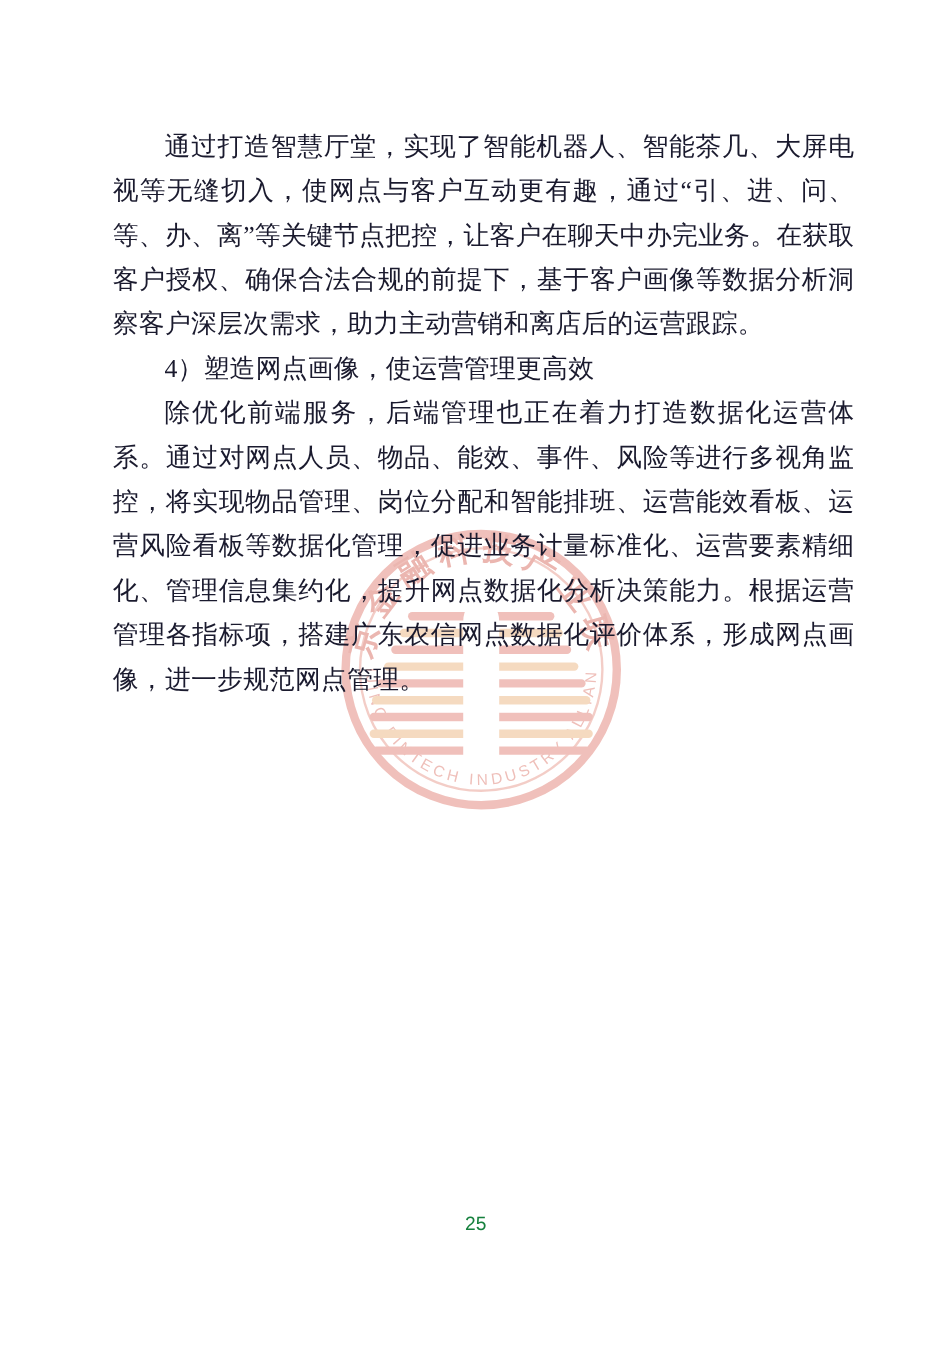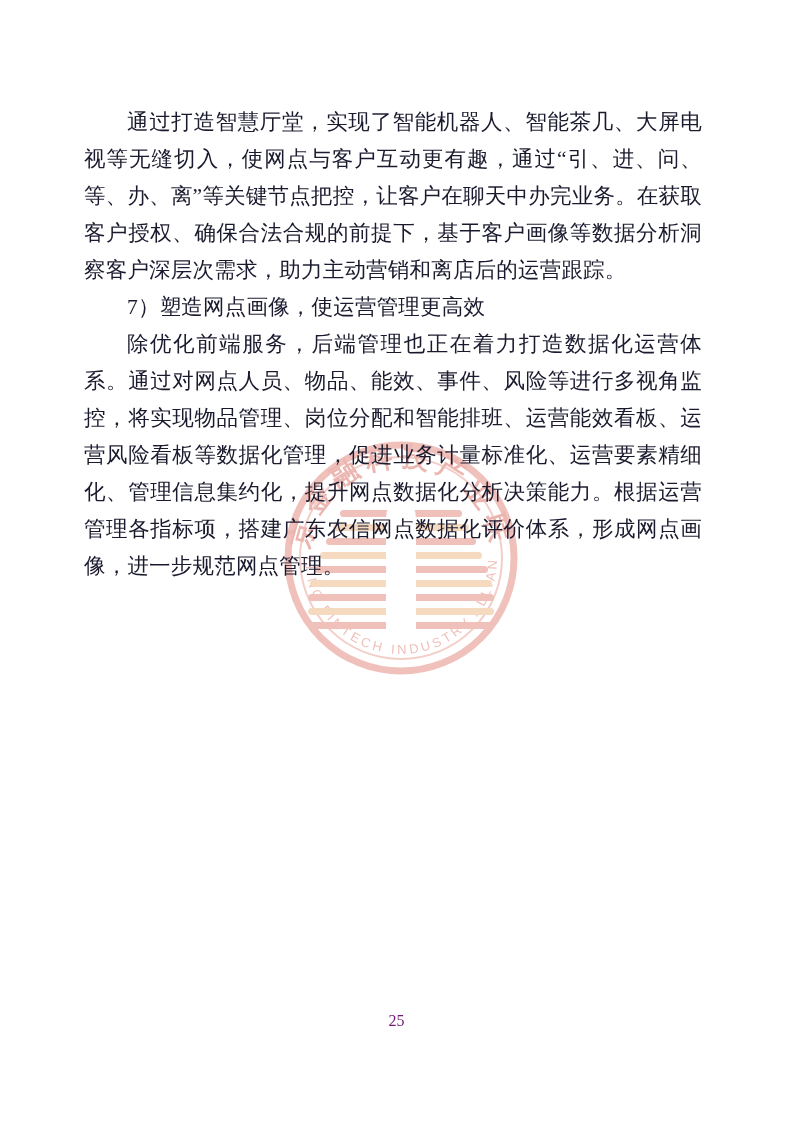--- a/index.html
+++ b/index.html
@@ -21,21 +21,21 @@
   .page {
     position: absolute;
     left: 0; top: 0;
     width: 793px;
     height: 1122px;
     background: #ffffff;
   }
 
   .content {
     position: absolute;
-    left: 84px;
+    left: 94px;
     top: 104px;
     width: 618px;
     font-family: Liberation Serif, serif;
   }
 
   
   .para {
     margin: 0;
     font-size: 21.5px;
     line-height: 37px;
@@ -53,22 +53,22 @@
   }
 
   
   .page-number {
     position: absolute;
     left: 0;
     top: 1012px;
     width: 793px;
     text-align: center;
     font-size: 16px;
-    font-family: Liberation Serif, serif;
-    color: #701a75;
+    font-family: Liberation Sans, sans-serif;
+    color: #15803d;
     z-index: 3;
   }
 
   
   .seal {
     position: absolute;
     left: 278px;
     top: 418px;
     width: 246px;
     height: 272px;
@@ -113,21 +113,21 @@
         <rect x="32" y="204" width="182" height="7" rx="3.5" fill="#e79b92"></rect>
 
         <path d="M 108 100 q 0 -16 15 -16 q 15 0 15 16 L 138 216 L 108 216 Z" fill="#ffffff"></path>
       </g>
     </svg>
   </div>
 
   <div class="content">
     <p class="para">通过打造智慧厅堂，实现了智能机器人、智能茶几、大屏电视等无缝切入，使网点与客户互动更有趣，通过“引、进、问、等、办、离”等关键节点把控，让客户在聊天中办完业务。在获取客户授权、确保合法合规的前提下，基于客户画像等数据分析洞察客户深层次需求，助力主动营销和离店后的运营跟踪。</p>
 
-    <p class="para heading">7）塑造网点画像，使运营管理更高效</p>
+    <p class="para heading">4）塑造网点画像，使运营管理更高效</p>
 
     <p class="para">除优化前端服务，后端管理也正在着力打造数据化运营体系。通过对网点人员、物品、能效、事件、风险等进行多视角监控，将实现物品管理、岗位分配和智能排班、运营能效看板、运营风险看板等数据化管理，促进业务计量标准化、运营要素精细化、管理信息集约化，提升网点数据化分析决策能力。根据运营管理各指标项，搭建广东农信网点数据化评价体系，形成网点画像，进一步规范网点管理。</p>
 
 
 
   </div>
 
   <div class="page-number">25</div>
 
 </div>

